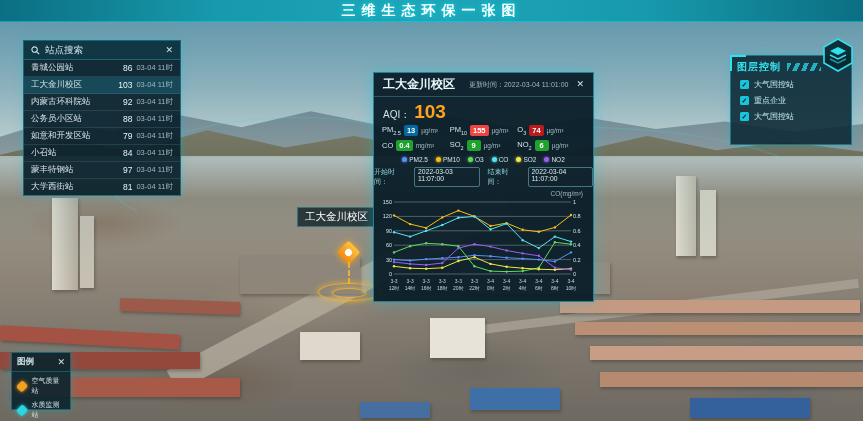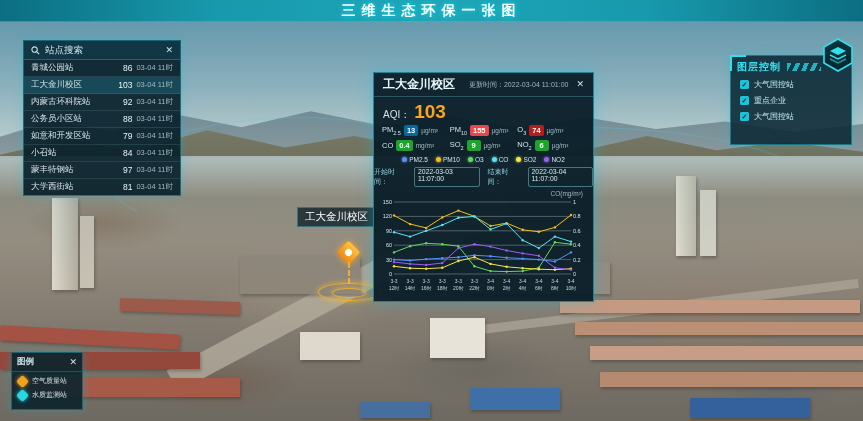--- a/index.html
+++ b/index.html
@@ -90,21 +90,21 @@
   #layers .p-title { color:#35e0ee; font-size:10px; font-weight:bold; letter-spacing:1px; }
   .stripes { width:34px; height:8px;
     background:repeating-linear-gradient(115deg,#26cede 0 4px,transparent 4px 8px); opacity:.8; }
   .layer-item { display:flex; align-items:center; gap:5px; padding:2.5px 9px; cursor:pointer; }
   .layer-item .cb { width:9px; height:9px; border-radius:1.5px; background:#17c6da; color:#04222a;
     font-size:7px; line-height:9px; text-align:center; font-weight:bold; }
   .layer-item .lb { font-size:8px; color:#bfe9ef; }
   .hexicon { position:absolute; right:-4px; top:-18px; width:34px; height:34px; cursor:pointer; }
 
   
-  #maplegend { left:11px; top:352px; width:72px; height:58px; z-index:5;
+  #maplegend { left:11px; top:352px; width:60px; height:58px; z-index:5;
     background:rgba(10,35,44,.9); border:1px solid rgba(46,190,210,.4); }
   #maplegend .p-head { display:flex; align-items:center; padding:3px 5px;
     border-bottom:1px solid rgba(46,190,210,.3); }
   #maplegend .p-title { flex:1; font-size:8.5px; color:#cfe8ee; font-weight:bold; }
   .ml-item { display:flex; align-items:center; gap:5px; padding:4px 6px 0; }
   .ml-dia { width:9px; height:9px; transform:rotate(45deg); border-radius:2px; box-shadow:0 0 4px currentColor; }
   .ml-lab { font-size:7px; color:#d6e4e8; }
 
   
   .map-label { position:absolute; left:297px; top:207px; z-index:4; background:rgba(8,28,38,.75);

